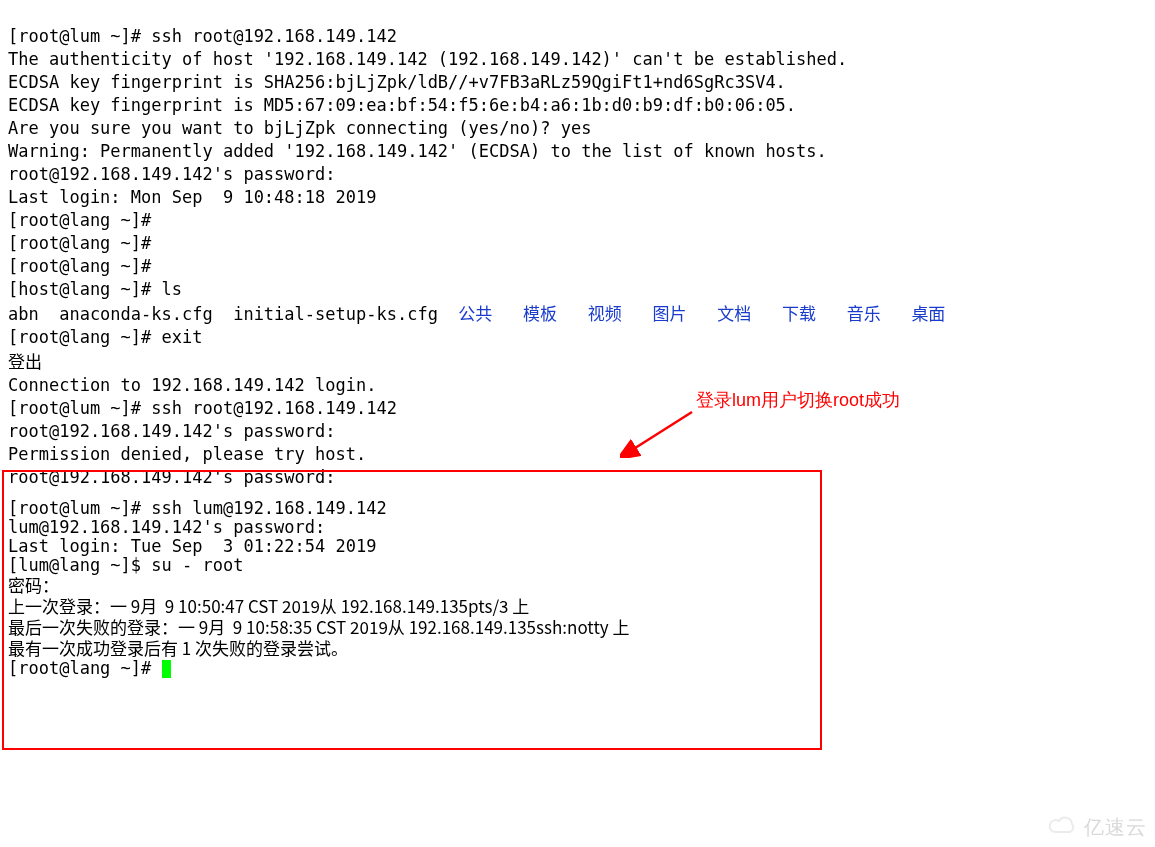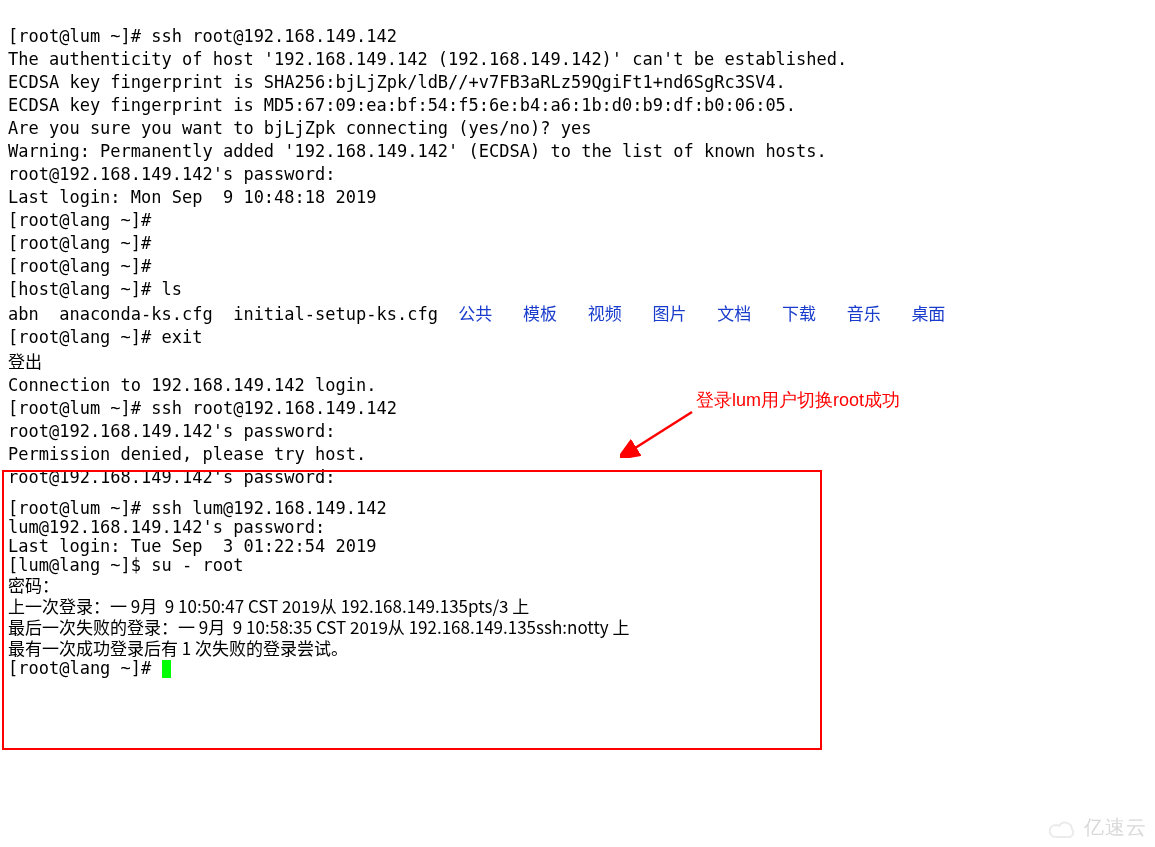--- a/index.html
+++ b/index.html
@@ -65,21 +65,21 @@
   }
   .watermark {
     position: absolute;
     right: 8px;
     bottom: 6px;
     font-family: Liberation Sans, sans-serif;
     color: #d9d9d9;
     font-size: 20px;
     letter-spacing: 1px;
     display: flex;
-    align-items: flex-end;
+    align-items: flex-start;
     gap: 8px;
   }
   .watermark svg { opacity: 0.5; }
 </style>
 </head>
 <body>
 
 <div class="terminal">
 <span>[root@lum ~]# ssh root@192.168.149.142</span>
 <span>The authenticity of host '192.168.149.142 (192.168.149.142)' can't be established.</span>

